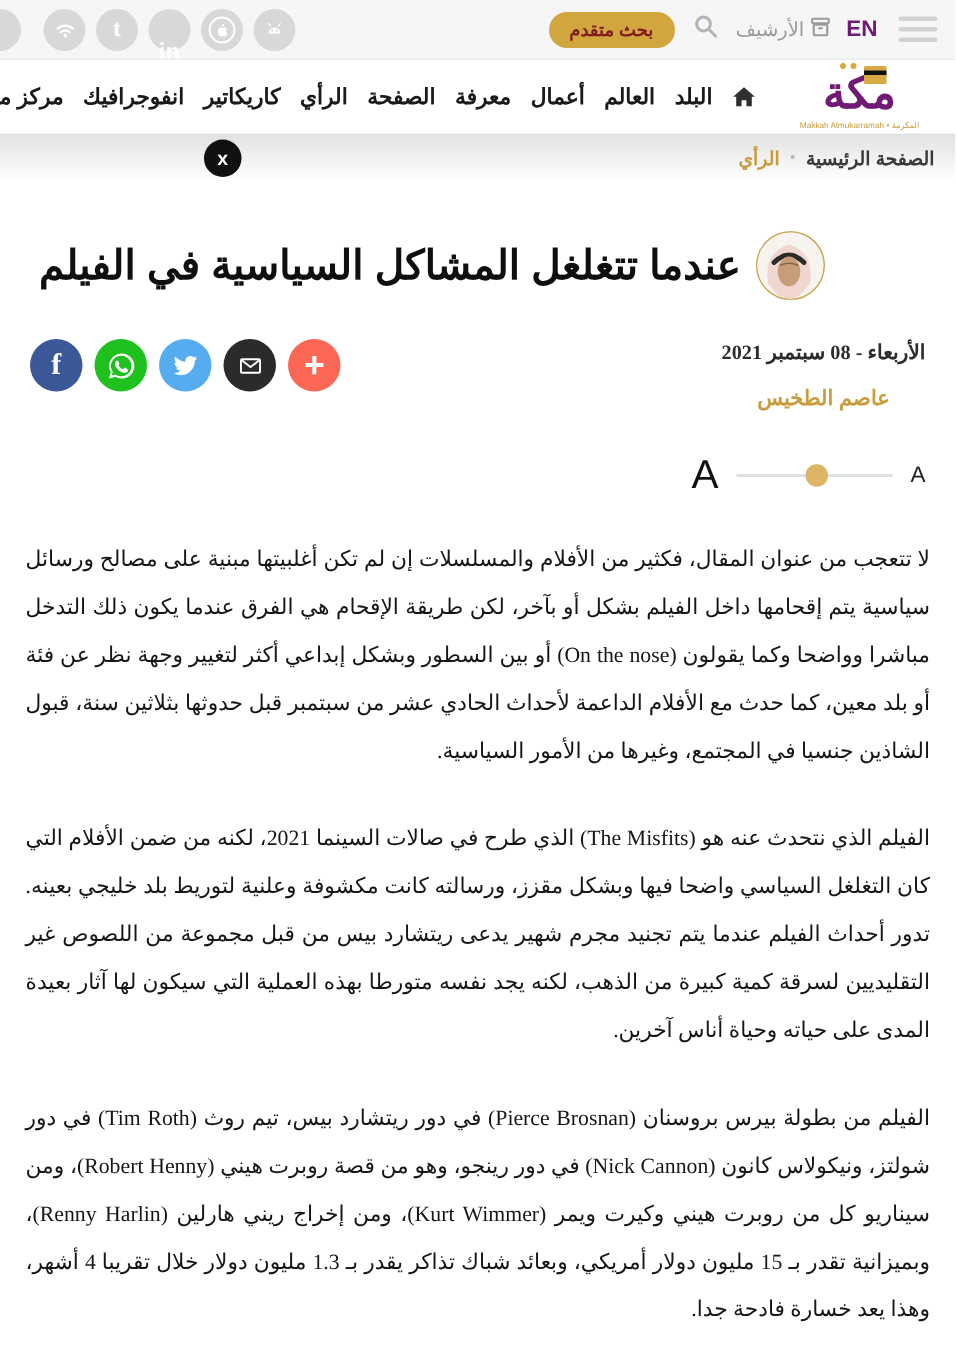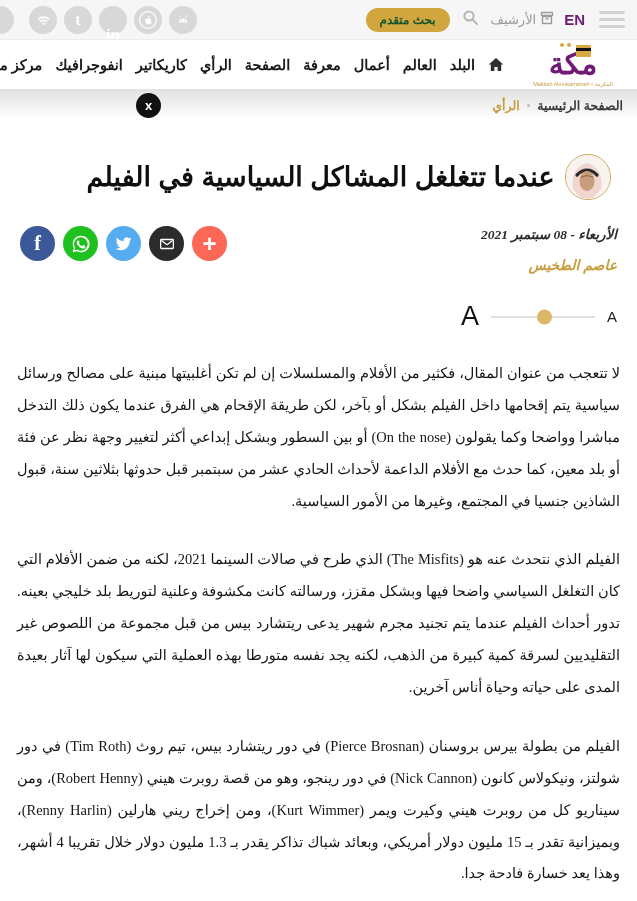--- a/index.html
+++ b/index.html
@@ -16,21 +16,21 @@
   .topbar {
     height: 40px; background: #f6f6f6; border-bottom: 1px solid #ececec;
     display: flex; align-items: center; padding: 0 12px 0 0; overflow: hidden;
   }
   .hamburger { width: 26px; display: flex; flex-direction: column; gap: 4px; cursor: pointer; }
   .hamburger span { height: 3px; background: #d2d2d2; border-radius: 2px; }
   .lang-link { color: #701a75; font-weight: bold; font-size: 15px; margin: 0 14px 0 10px; text-decoration: none; }
   .archive-link { display: flex; align-items: center; gap: 4px; color: #9a9a9a; font-size: 13px; text-align: right; }
   .search-glass { margin: 0 12px; }
   .search-pill {
-    background: #d2a63e; color: #14532d; border: none; font-size: 12px; font-weight: bold;
+    background: #d2a63e; color: #7f1d1d; border: none; font-size: 12px; font-weight: bold;
     padding: 5px 14px; border-radius: 13px; font-family: inherit; cursor: pointer;
   }
   .social-group { display: flex; gap: 7px; margin-inline-start: auto; align-items: center; }
   .soc {
     width: 28px; height: 28px; border-radius: 50%; background: #d8d8d8;
     display: flex; align-items: center; justify-content: center;
     color: #fff; font-weight: bold; cursor: pointer; flex-shrink: 0;
   }
   .soc-cut { transform: translateX(-14px); margin-right: -6px; }
   .soc .ltr-label { direction: ltr; font-size: 16px; margin-top: 32px; }
@@ -62,30 +62,30 @@
   }
   .crumb-home { font-size: 12.5px; font-weight: bold; color: #3a3a3a; cursor: pointer; }
   .crumb-sep { font-size: 10px; color: #b9b9b9; }
   .crumb-current { font-size: 12.5px; font-weight: bold; color: #c89d3e; cursor: pointer; }
   .close-btn {
     position: absolute; left: 136px; top: 93px; width: 25px; height: 25px; border-radius: 50%;
     background: #111; color: #fff; font-size: 13px; font-weight: bold;
     display: flex; align-items: center; justify-content: center; cursor: pointer; z-index: 5;
   }
   
-  .title-row { margin: 34px 26px 0; text-align: right; }
+  .title-row { margin: 34px 26px 0; text-align: left; }
   .author-avatar {
     display: inline-block; vertical-align: -14px; width: 46px; height: 46px;
     border-radius: 50%; overflow: hidden; border: 1px solid #c9a557; margin-left: 6px;
   }
   .article-title {
     display: inline; font-size: 27px; font-weight: 800; color: #0f0f0f; line-height: 1.55;
   }
   .meta-row { display: flex; align-items: center; margin: 26px 20px 0; }
-  .meta-col { text-align: right; font-style: italic; }
+  .meta-col { text-align: center; }
   .article-date { font-family: "Liberation Serif", serif; font-size: 13.5px; font-weight: bold; color: #2c2c2c; }
   .article-author { margin-top: 14px; font-size: 14px; font-weight: bold; color: #c89d3e; cursor: pointer; }
   .share-group { display: flex; gap: 8px; margin-inline-start: auto; align-self: flex-start; }
   .share {
     width: 35px; height: 35px; border-radius: 50%; display: flex; align-items: center;
     justify-content: center; color: #fff; cursor: pointer; border: none;
   }
   .share-fb { background: #3b5998; font-family: "Liberation Serif", serif; font-size: 20px; font-weight: bold; }
   .share-wa { background: #1fc11f; }
   .share-tw { background: #55acee; }

